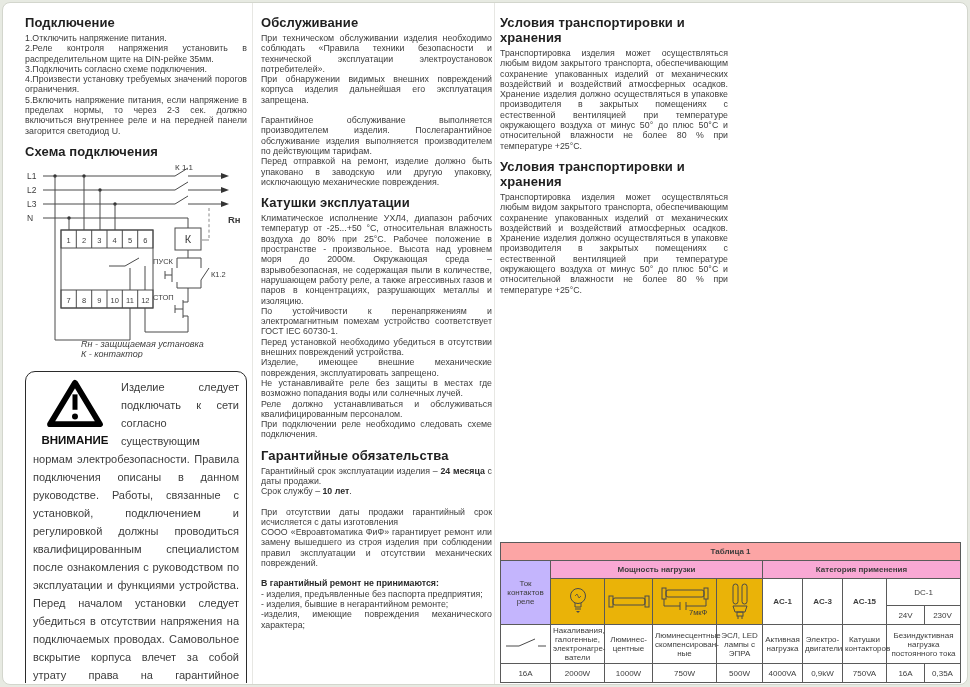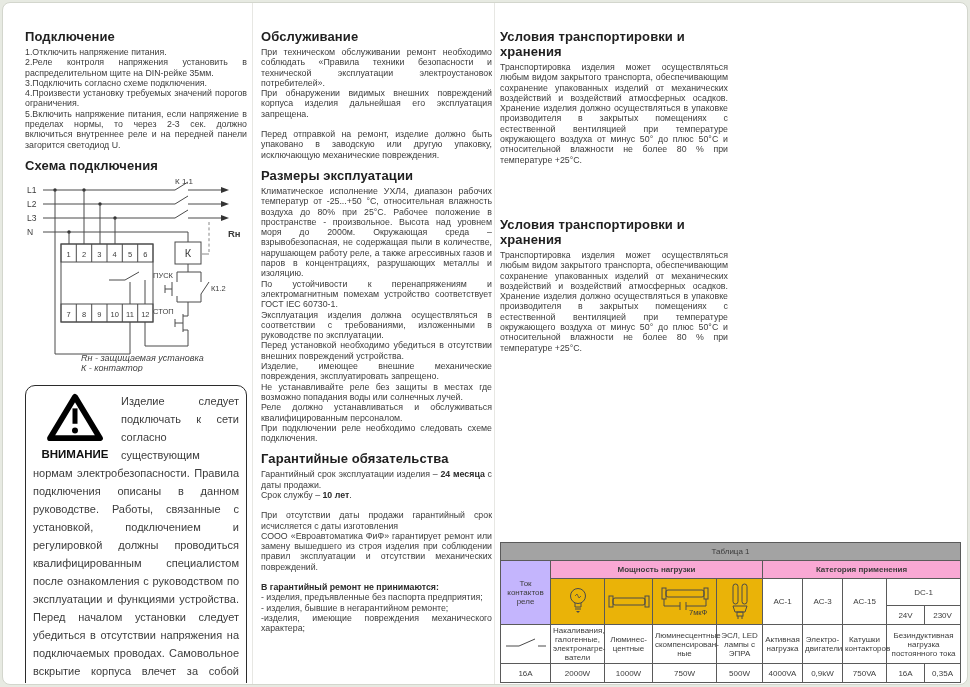--- a/index.html
+++ b/index.html
@@ -11,26 +11,26 @@
   }
   .page{
     position:absolute;left:2px;top:2px;right:2px;bottom:2px;
     background:#ffffff;border:1px solid #d3d6cd;border-radius:8px;
     overflow:hidden;
   }
   .vsep{position:absolute;top:0;bottom:0;width:1px;background:#e7e7e3;}
   .col{position:absolute;top:8px;overflow:hidden;}
   .col1{left:22px;width:222px;height:672px;}
   .col2{left:258px;width:231px;height:672px;}
-  .col3{left:497px;width:461px;height:672px;display:flex;flex-direction:column;gap:44px;}
+  .col3{left:497px;width:461px;height:672px;display:flex;flex-direction:column;}
   h2{
     font-size:13px;line-height:15px;font-weight:bold;color:#1f1f1f;
     margin:8px 0 3px 0;letter-spacing:.1px;
   }
-  h2.first{margin-top:18px;}
+  h2.first{margin-top:4px;}
   p{
     font-size:8.8px;line-height:10.3px;text-align:justify;margin:0;
     color:#3c3c3c;
   }
   .gap{height:10px;}
   b{color:#2b2b2b;}
   
   .warnbox{
     border:1.4px solid #2b2b2b;border-radius:10px;
     padding:6px 7px 5px 7px;margin-top:9px;
@@ -48,25 +48,25 @@
   .draw .arrow{fill:#333;stroke:none;}
   .draw .dash{stroke-dasharray:3 2.4;}
   .sch-cap{font-style:italic;font-size:9px;}
   
   .spacer{flex:1;}
   table.t1{width:461px;border-collapse:collapse;table-layout:fixed;}
   table.t1 td{
     border:1px solid #5a5a5a;text-align:center;vertical-align:middle;
     padding:1px 2px;font-size:8px;line-height:9px;color:#3c3c3c;
   }
-  td.cap{background:#a3a3a3;font-weight:normal;font-size:9.5px;height:15px;}
+  td.cap{background:#fca5a5;font-weight:bold;font-size:9.5px;height:15px;}
   td.grp{background:#f9a8d4;font-weight:bold;font-size:9.5px;height:15px;}
   td.tok{background:#c4b5fd;font-size:8.6px;line-height:10px;}
   td.ic{height:42px;background:#eab308;}
-  td.ac{font-size:10.5px;vertical-align:top;padding-top:7px;background:#fff;}
+  td.ac{font-size:10.5px;vertical-align:top;padding-top:7px;background:#fff;font-weight:bold;}
   td.dc{font-size:10.5px;height:24px;background:#fff;}
   td.sub{font-size:9.5px;height:16px;background:#fff;}
   td.desc{height:34px;background:#fff;}
   td.val{font-size:10.5px;height:16px;background:#fff;color:#333;}
   .capnote{font-size:7.5px;}
 </style>
 </head>
 <body>
 
 <div class="page">
@@ -227,30 +227,30 @@
         <text x="160" y="133" font-size="8" text-anchor="middle">30</text>
         <line class="thin" x1="96" y1="112" x2="96" y2="154"></line>
         <line x1="96" y1="150" x2="176" y2="150"></line>
         <text x="136" y="147" font-size="8" text-anchor="middle">65</text>
       </g>
     </svg>
   </div>
 
   <div class="col col2">
     <h2 class="first">Обслуживание</h2>
-    <p>При техническом обслуживании ремонт необходимо соблюдать «Правила техники безопасности и технической эксплуатации электроустановок потребителей».</p>
+    <p>При техническом обслуживании изделия необходимо соблюдать «Правила техники безопасности и технической эксплуатации электроустановок потребителей».</p>
     <p>При обнаружении видимых внешних повреждений корпуса изделия дальнейшая его эксплуатация запрещена.</p>
     <div class="gap"></div>
+    <p>Гарантийное обслуживание выполняется производителем изделия. Послегарантийное обслуживание изделия выполняется производителем по действующим тарифам.</p>
     <p>Перед отправкой на ремонт, изделие должно быть упаковано в заводскую или другую упаковку, исключающую механические повреждения.</p>
 
-    <h2>Размеры эксплуатации</h2>
+    <h2>Катушки эксплуатации</h2>
     <p>Климатическое исполнение УХЛ4, диапазон рабочих температур от -25...+50 °С, относительная влажность воздуха до 80% при 25°С. Рабочее положение в пространстве - произвольное. Высота над уровнем моря до 2000м. Окружающая среда – взрывобезопасная, не содержащая пыли в количестве, нарушающем работу реле, а также агрессивных газов и паров в концентрациях, разрушающих металлы и изоляцию.</p>
     <p>По устойчивости к перенапряжениям и электромагнитным помехам устройство соответствует ГОСТ IEC 60730-1.</p>
 
-    <p>Эксплуатация изделия должна осуществляться в соответствии с требованиями, изложенными в руководстве по эксплуатации.</p>
     <p>Перед установкой необходимо убедиться в отсутствии внешних повреждений устройства.</p>
     <p>Изделие, имеющее внешние механические повреждения, эксплуатировать запрещено.</p>
     <p>Не устанавливайте реле без защиты в местах где возможно попадания воды или солнечных лучей.</p>
     <p>Реле должно устанавливаться и обслуживаться квалифицированным персоналом.</p>
     <p>При подключении реле необходимо следовать схеме подключения.</p>
 
     <h2>Гарантийные обязательства</h2>
     <p><span>Гарантийный срок эксплуатации изделия – </span><b>24 месяца</b><span> с даты продажи.</span></p>
     <p><span>Срок службу – </span><b>10 лет</b><span>.</span></p>
     <div class="gap"></div>

